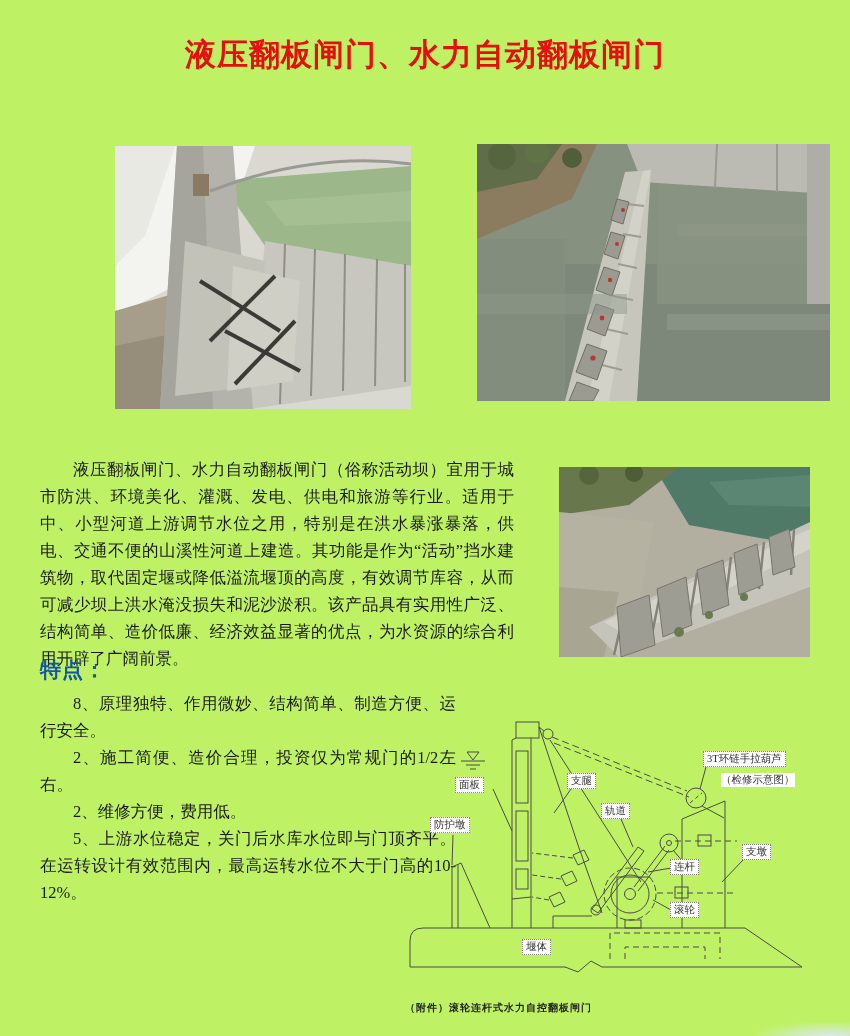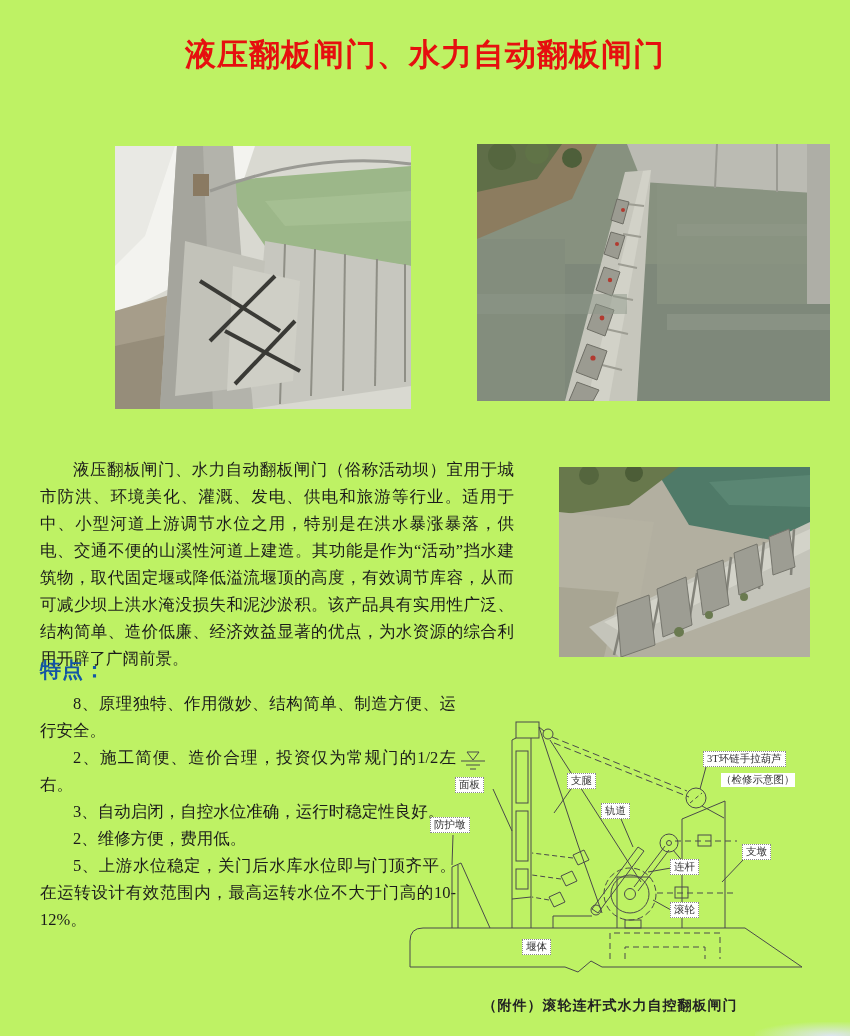--- a/index.html
+++ b/index.html
@@ -33,22 +33,22 @@
   .diagram{
     position:absolute;left:405px;top:695px;width:440px;height:322px;margin:0;
   }
   .diagram svg{position:absolute;left:0;top:0;}
   .dlabel{
     position:absolute;font-size:10.5px;color:#333;background:#fff;
     border:1px dotted #8a8a8a;padding:0 3px;line-height:14px;white-space:nowrap;
   }
   .dlabel.noborder{border:none;padding:0;}
   .diagram-caption{
-    position:absolute;left:0;right:30px;bottom:2px;text-align:center;
-    font-size:14px;font-weight:bold;color:#222;letter-spacing:1px;
+    position:absolute;left:0;right:30px;bottom:2px;
+    font-size:10px;font-weight:bold;color:#222;letter-spacing:1px;
   }
   .corner-smudge{
     position:absolute;right:0;bottom:0;width:95px;height:14px;
     background:radial-gradient(ellipse at 80% 100%, #dde6f1 0%, rgba(255,255,255,0) 75%);
   }
 </style>
 </head>
 <body>
 
 <div class="page">
@@ -168,21 +168,20 @@
         <circle cx="185" cy="130" r="4"></circle>
       </g>
     </svg>
   </figure>
 
   <h2 class="section-heading h-features">特点：</h2>
 
   <ul class="features-list">
     <li>8、原理独特、作用微妙、结构简单、制造方便、运行安全。</li>
     <li>2、施工简便、造价合理，投资仅为常规门的1/2左右。</li>
-    <li>3、自动启闭，自控水位准确，运行时稳定性良好。</li>
     <li>2、维修方便，费用低。</li>
     <li>5、上游水位稳定，关门后水库水位即与门顶齐平。在运转设计有效范围内，最高运转水位不大于门高的10-12%。</li>
   </ul>
 
   <figure class="diagram">
     <svg width="440" height="300" viewBox="0 0 440 300">
       <g stroke="#4a4a4a" stroke-width="1" fill="none">
 
         <path d="M62,57 L74,57 L68,65 Z"></path>
         <line x1="56" y1="66" x2="80" y2="66"></line>

